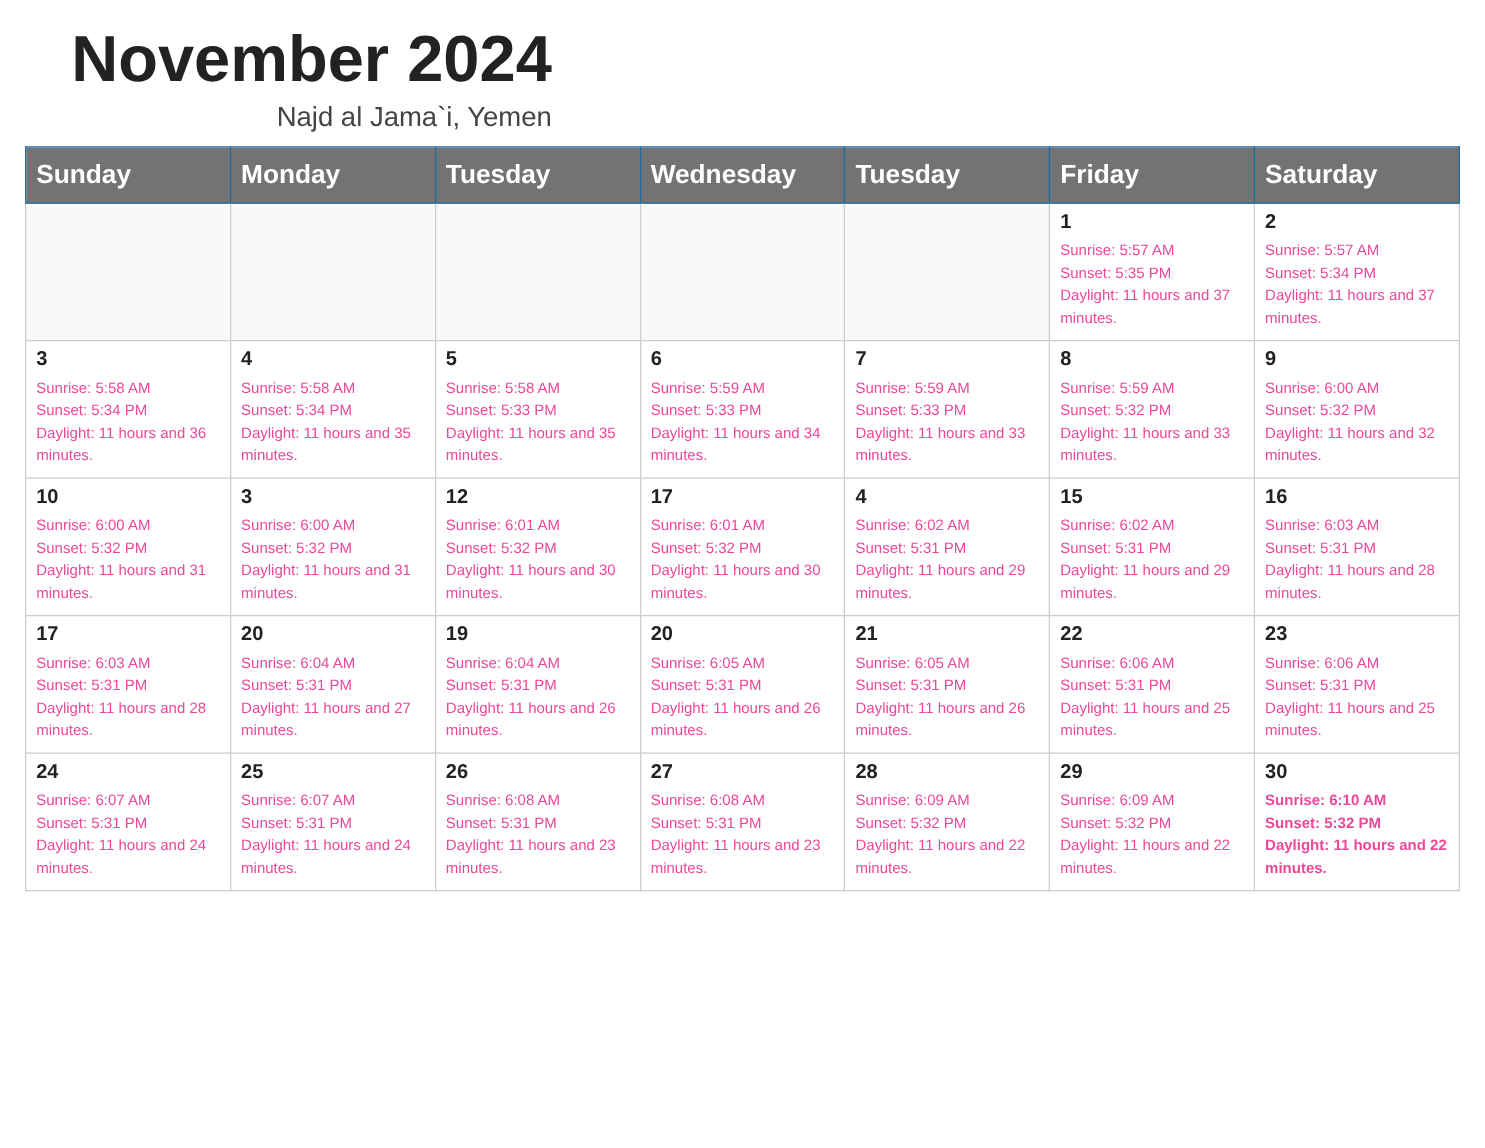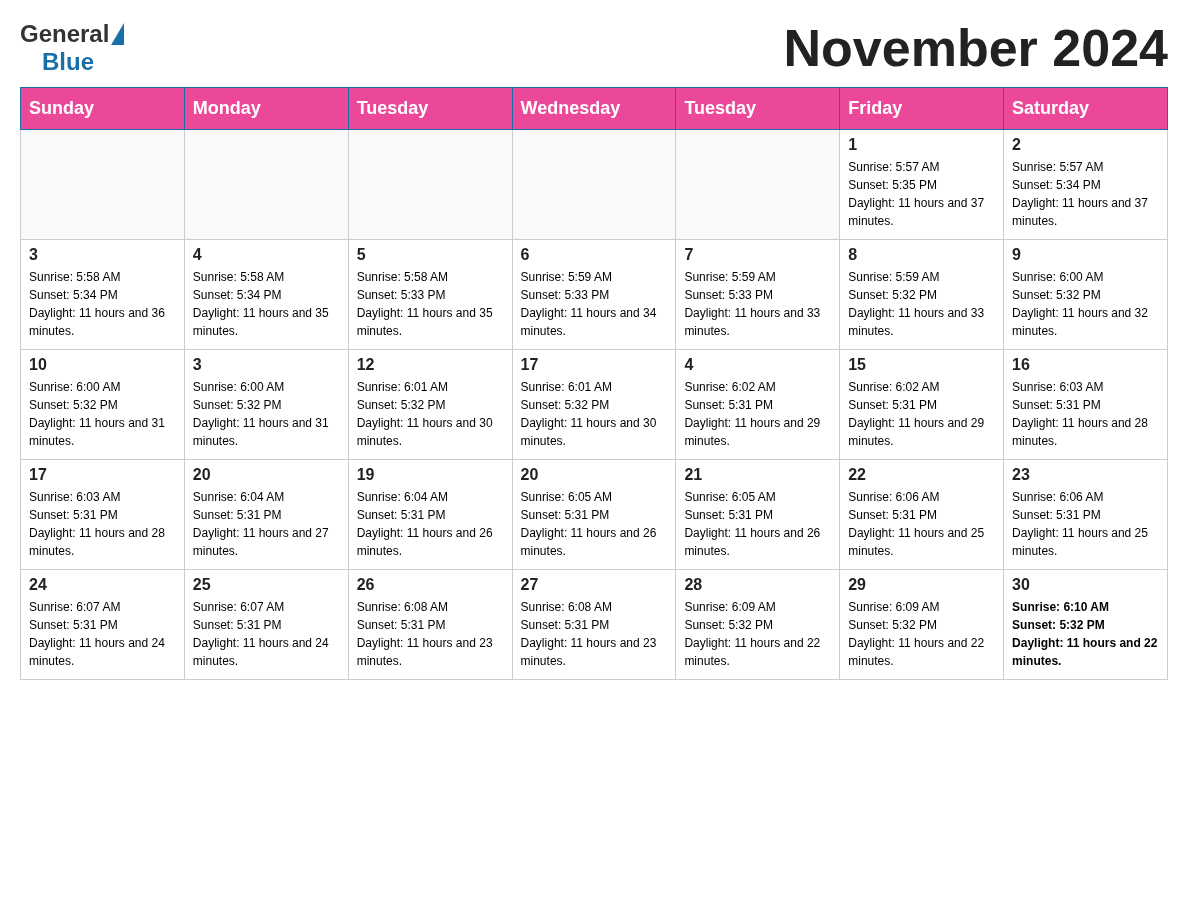--- a/index.html
+++ b/index.html
@@ -30,23 +30,23 @@
       font-size: 22px;
       color: #444;
       margin-top: 4px;
     }
     .calendar-table {
       width: 100%;
       border-collapse: collapse;
       margin-top: 8px;
     }
     .calendar-table thead tr th {
-      background-color: #ec4899;
+      background-color: #737373;
       color: #fff;
-      font-size: 18px;
+      font-size: 21px;
       font-weight: 600;
       padding: 10px 8px;
       text-align: left;
       border: 1px solid #1a6fa8;
     }
     .calendar-table tbody tr td {
       border: 1px solid #ccc;
       vertical-align: top;
       padding: 6px 8px;
       width: 14.28%;
@@ -56,21 +56,21 @@
     }
     .day-number {
       font-size: 16px;
       font-weight: bold;
       color: #222;
       display: block;
       margin-bottom: 4px;
     }
     .day-info {
       font-size: 12px;
-      color: #000000;
+      color: #ec4899;
       line-height: 1.5;
     }
     .empty-cell {
       background: #f9f9f9;
     }
     tbody tr td {
       height: 110px;
     }
     .logo-wrapper {
       display: flex;
@@ -84,31 +84,23 @@
     .logo-row2 {
       display: flex;
       align-items: center;
       margin-left: 4px;
     }
   </style>
 </head>
 <body>
 
 <div class="header">
-  <div class="logo-wrapper">
-    <div class="logo-row1">
-      <span style="font-size:24px;font-weight:bold;color:#333;">General</span>
-      <span style="display:inline-block;width:0;height:0;border-left:13px solid transparent;border-bottom:22px solid #1a6fa8;margin-left:2px;"></span>
-    </div>
-    <div class="logo-row2">
-      <span style="font-size:24px;font-weight:bold;color:#1a6fa8;margin-left:18px;">Blue</span>
-    </div>
-  </div>
   <div class="title-block">
     <div class="calendar-title">November 2024</div>
+    <div class="location-subtitle">Najd al Jama`i, Yemen</div>
   </div>
 </div>
 
 <table class="calendar-table">
   <thead>
     <tr>
       <th>Sunday</th>
       <th>Monday</th>
       <th>Tuesday</th>
       <th>Wednesday</th>

